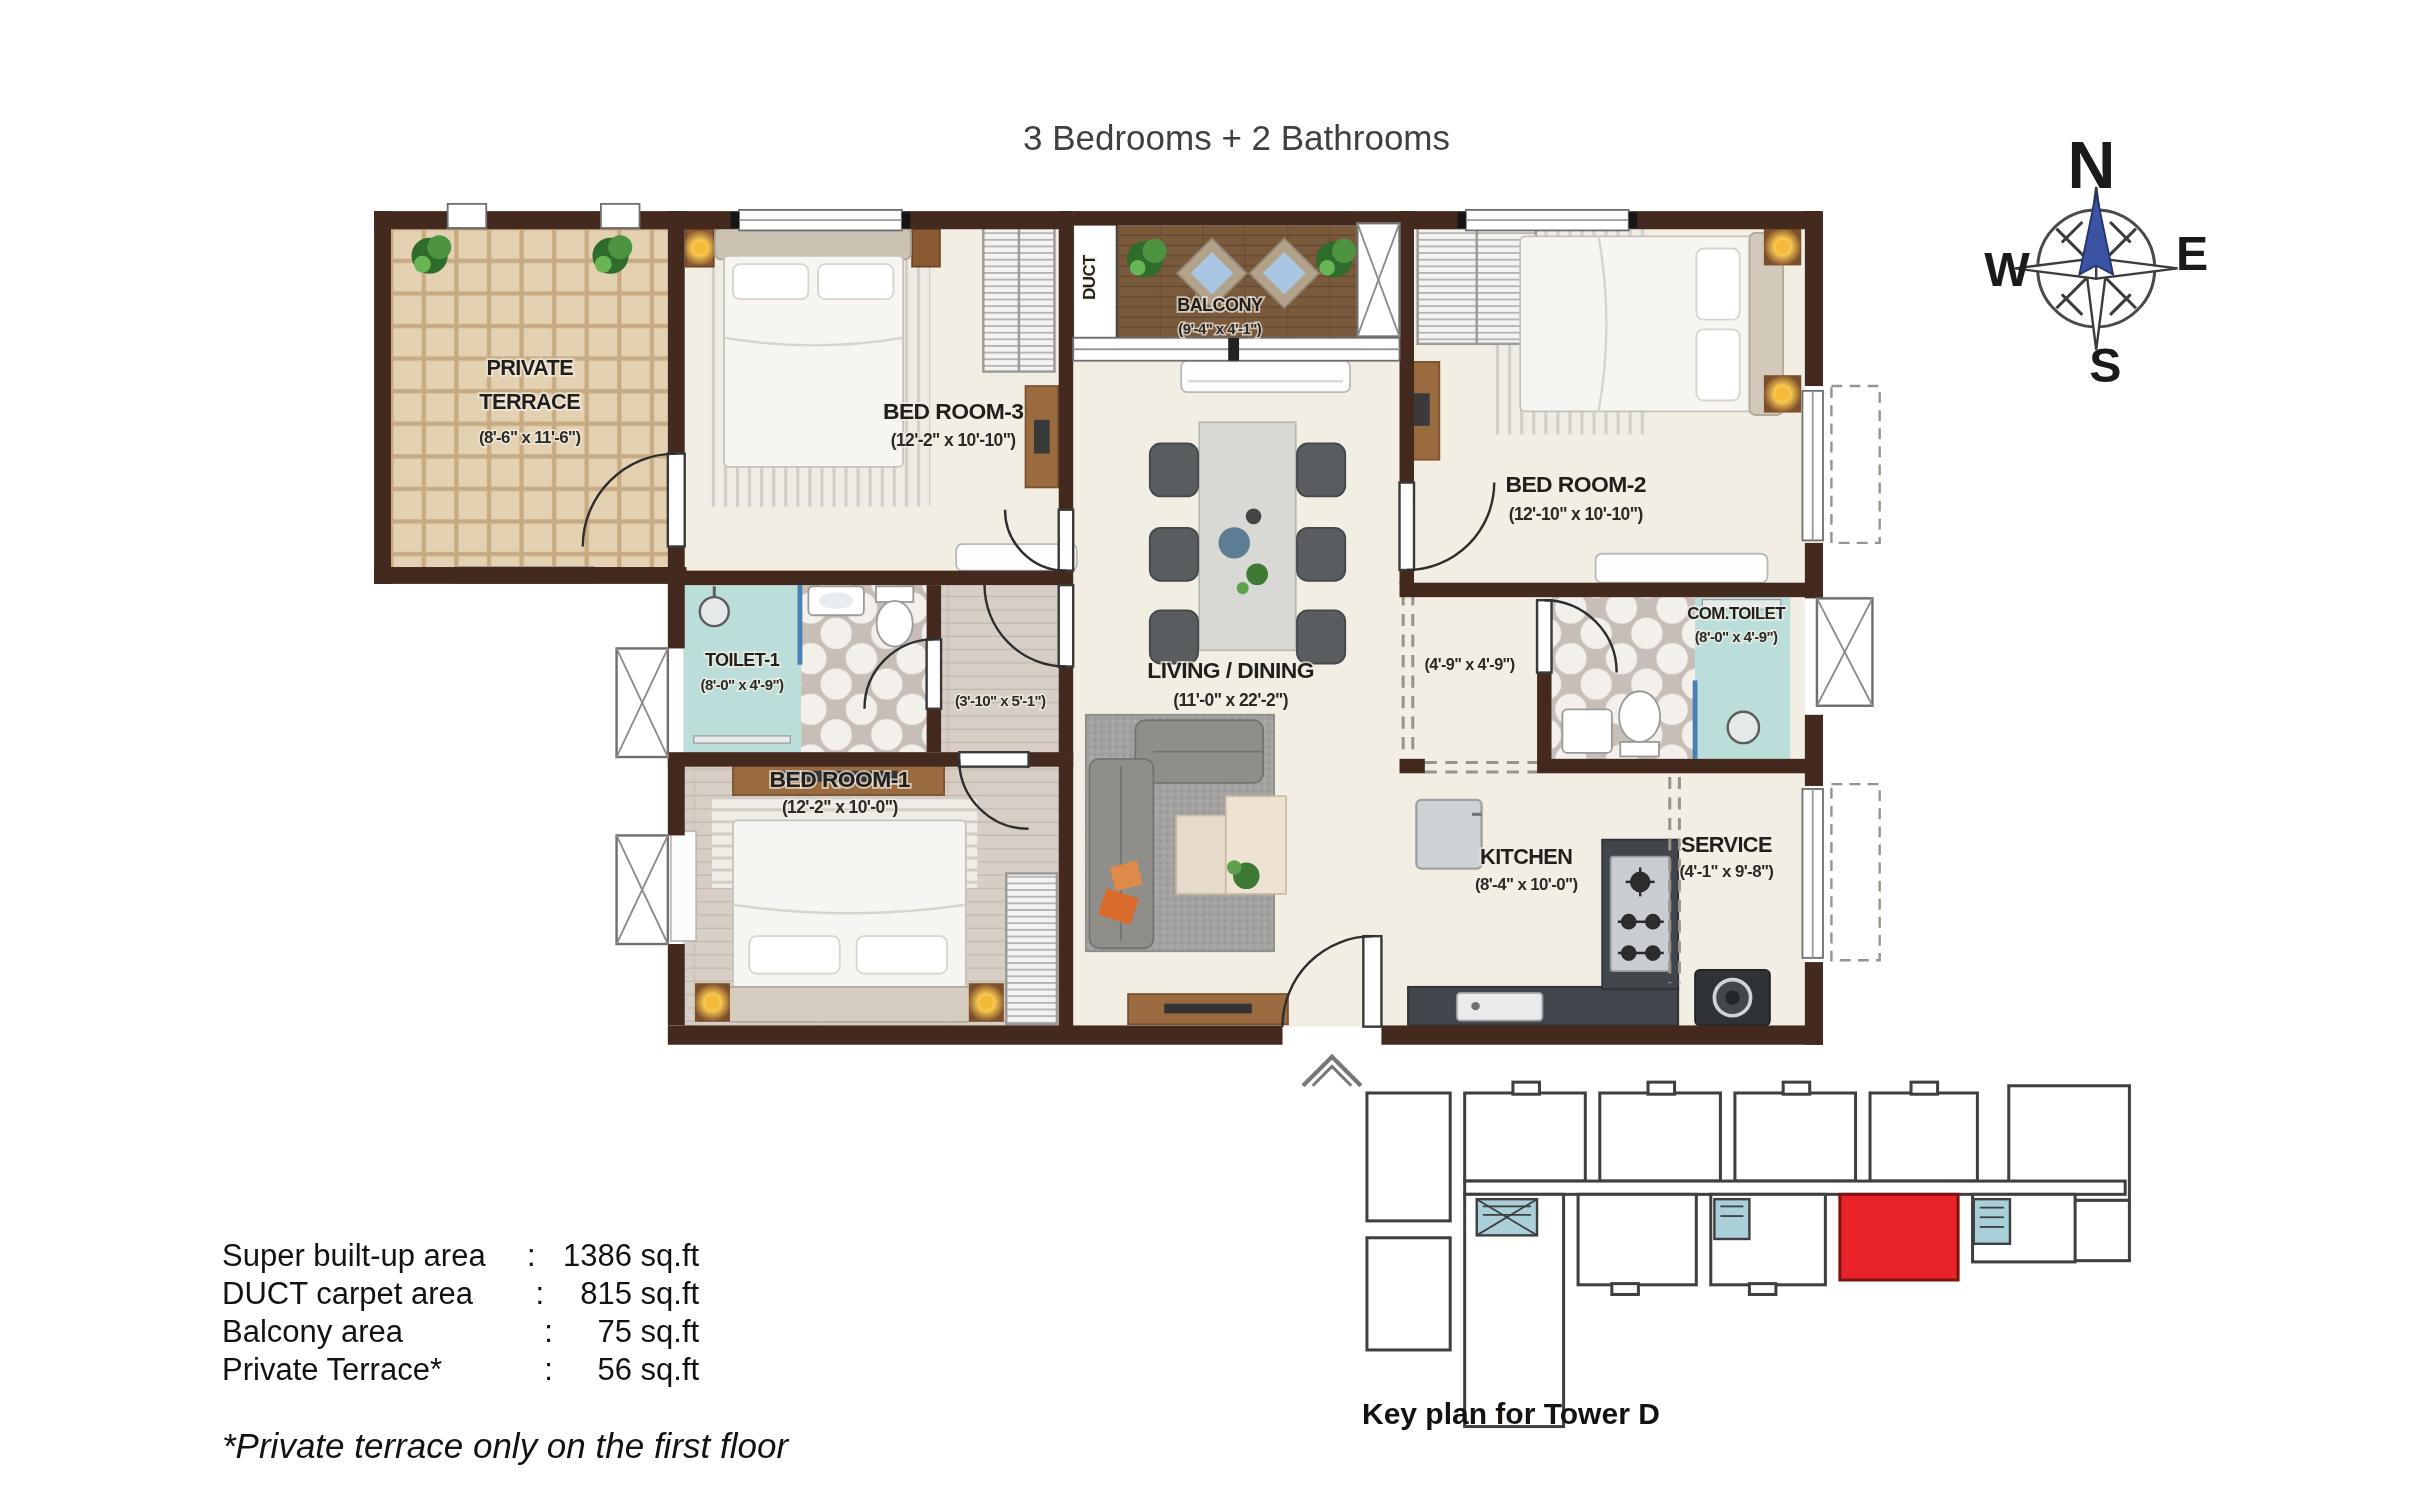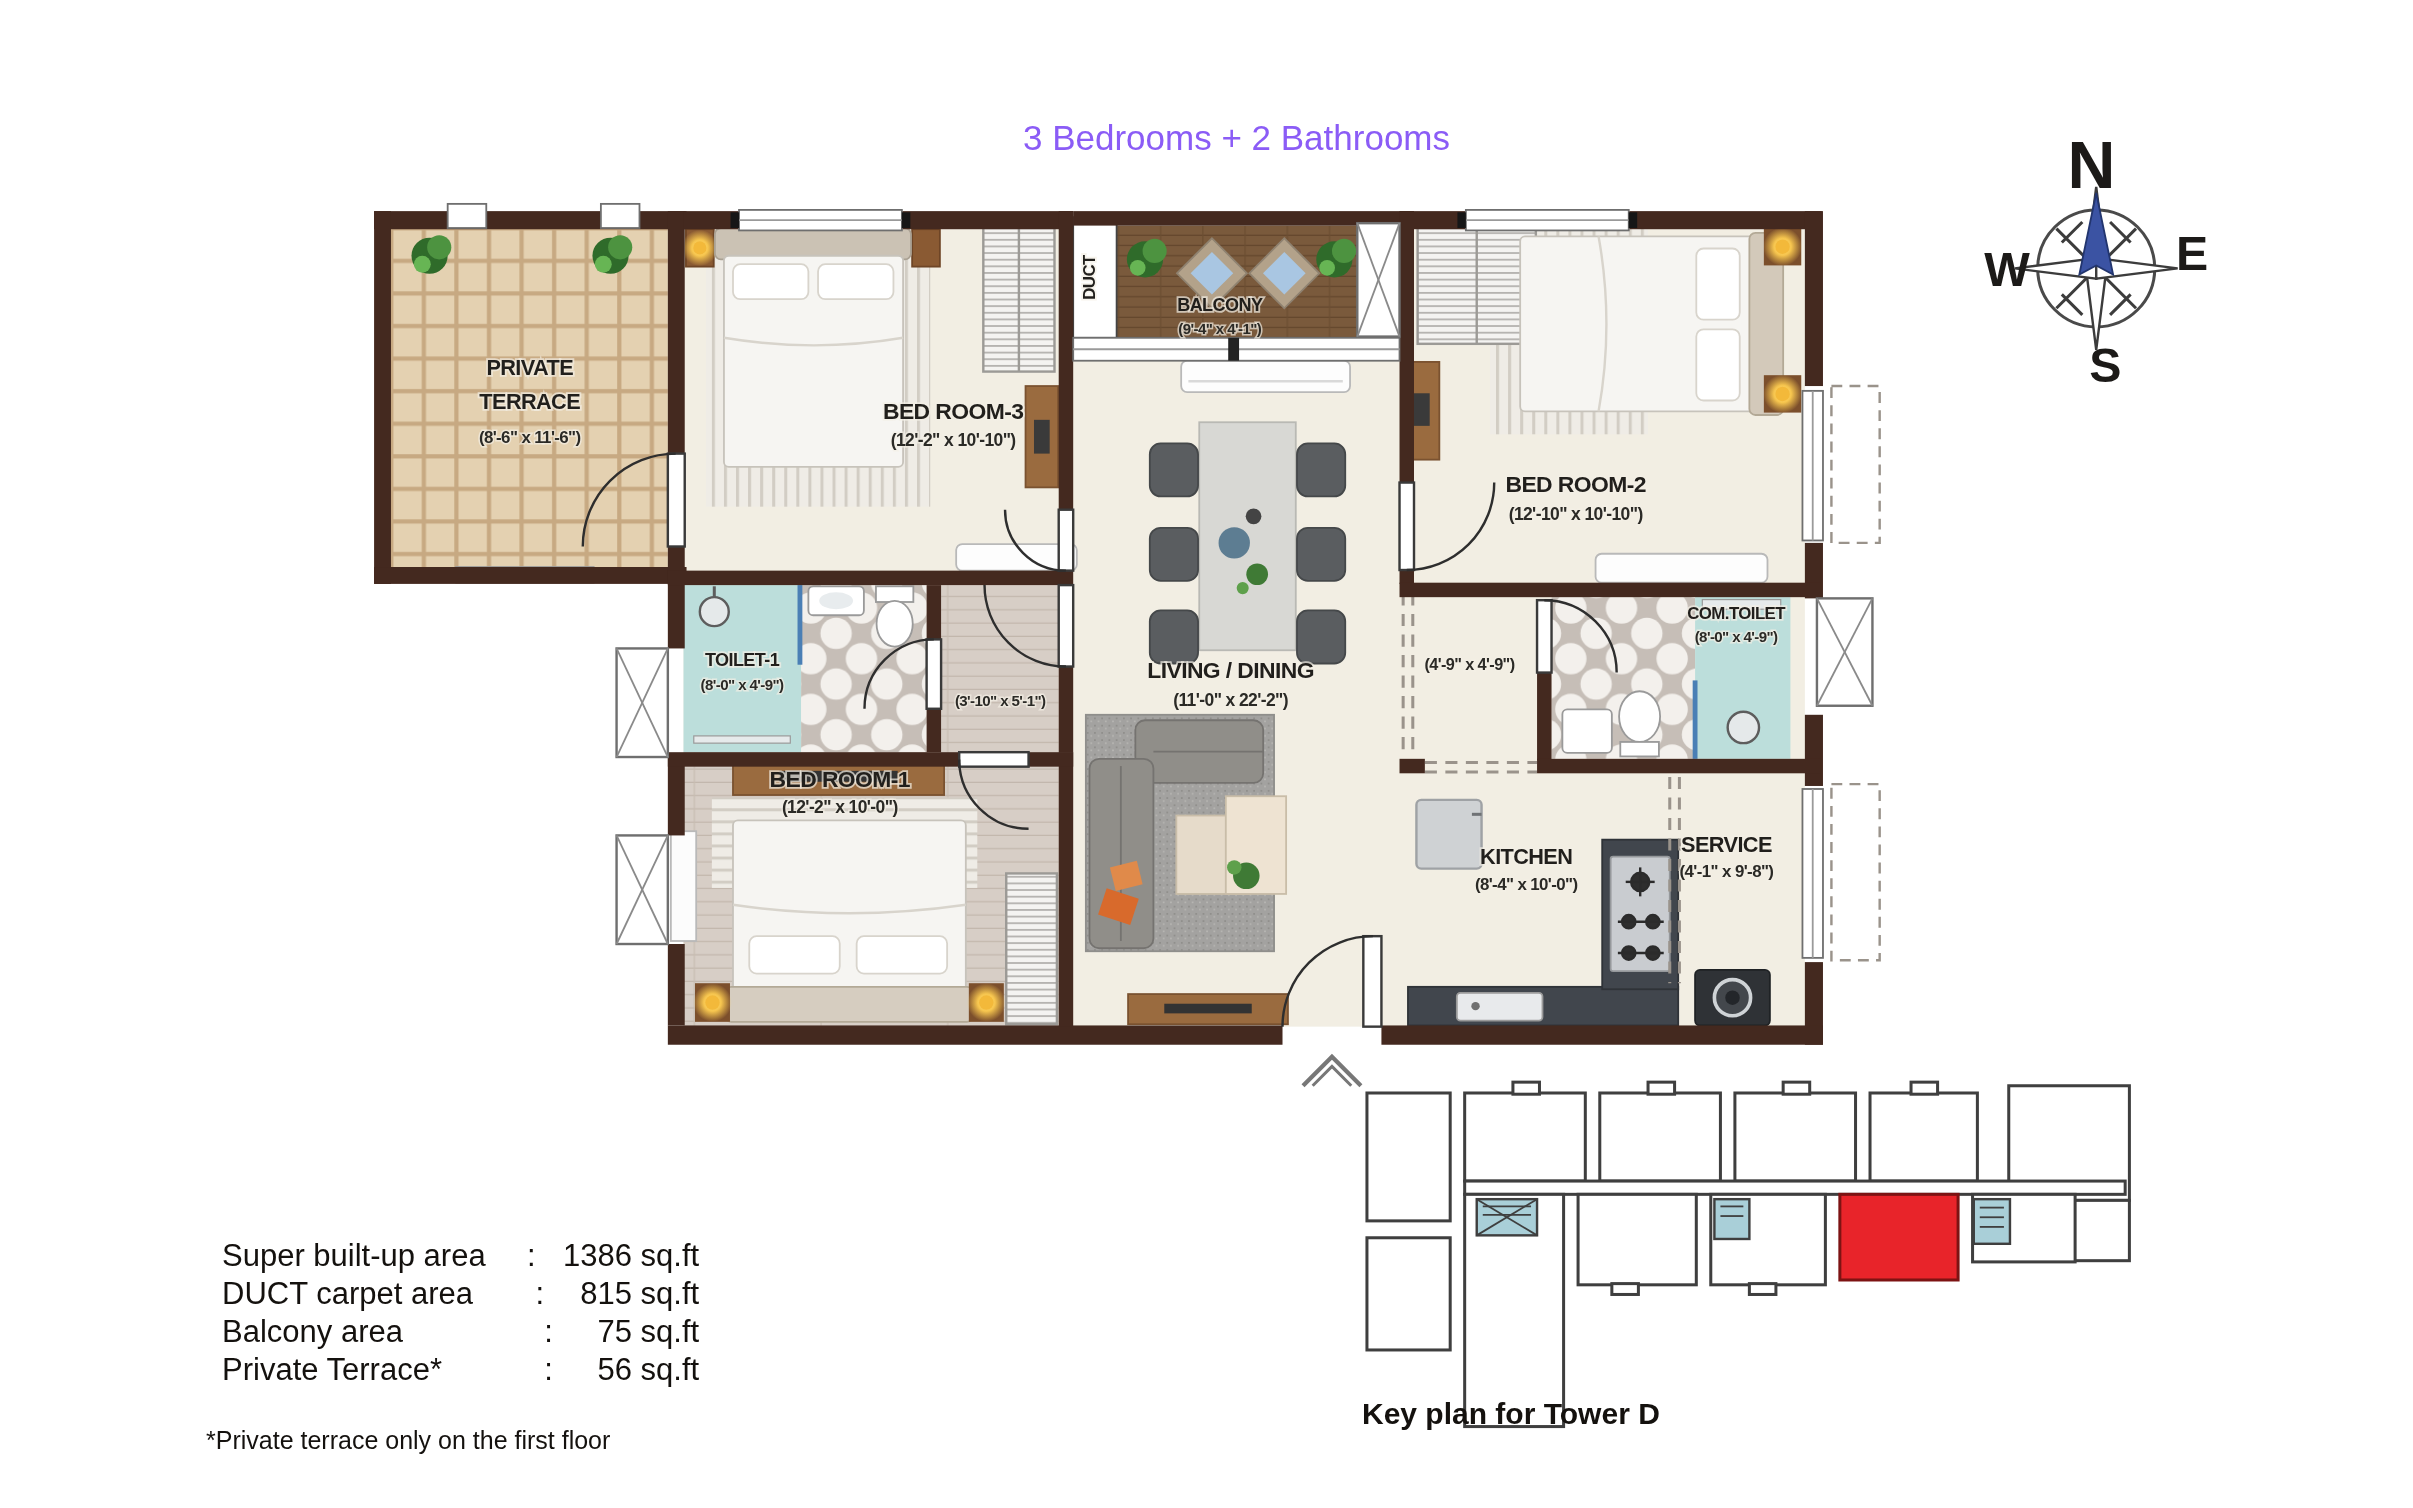--- a/index.html
+++ b/index.html
@@ -2,26 +2,26 @@
 <html style="font-size:9.7px"><head>
 <meta charset="utf-8">
 <style>
   html,body{margin:0;padding:0;background:#fff;}
   body{width:2413px;height:1508px;font-family:"Liberation Sans",sans-serif;}
   #canvas{position:relative;width:2413px;height:1508px;background:#fff;overflow:hidden;}
   #plan-svg{position:absolute;left:0;top:0;}
   .title{position:absolute;left:754px;top:48px;width:965px;text-align:center;
          font-size:53px;font-weight:bold;color:#171512;letter-spacing:1.2px;}
   .subtitle{position:absolute;left:754px;top:118px;width:965px;text-align:center;
-         font-size:35px;color:#8b5cf6;}
+         font-size:35px;color:#404040;}
   .areas{position:absolute;left:222px;top:1237px;font-size:31px;color:#14110e;}
   .arow{display:flex;line-height:38px;justify-content:space-between;}
   .alabel{width:305px;}
   .acolon{width:36px;}
-  .footnote{position:absolute;left:206px;top:1426px;font-size:25px;color:#14110e;}
+  .footnote{position:absolute;left:222px;top:1426px;font-size:35px;font-style:italic;color:#14110e;}
   .keycap{position:absolute;left:1362px;top:1397px;font-size:30px;font-weight:bold;color:#14110e;}
   
   text{font-family:"Liberation Sans",sans-serif;}
   .rn{font-weight:bold;fill:#211f1c;text-anchor:middle;letter-spacing:-1px;
       paint-order:stroke;stroke:rgba(244,240,230,.7);stroke-width:6px;}
   .rd{font-weight:bold;fill:#2b2a26;text-anchor:middle;letter-spacing:-1px;
       paint-order:stroke;stroke:rgba(244,240,230,.7);stroke-width:5px;}
   .cl{font-weight:bold;fill:#1c1a18;text-anchor:middle;}
 </style>
 </head>

